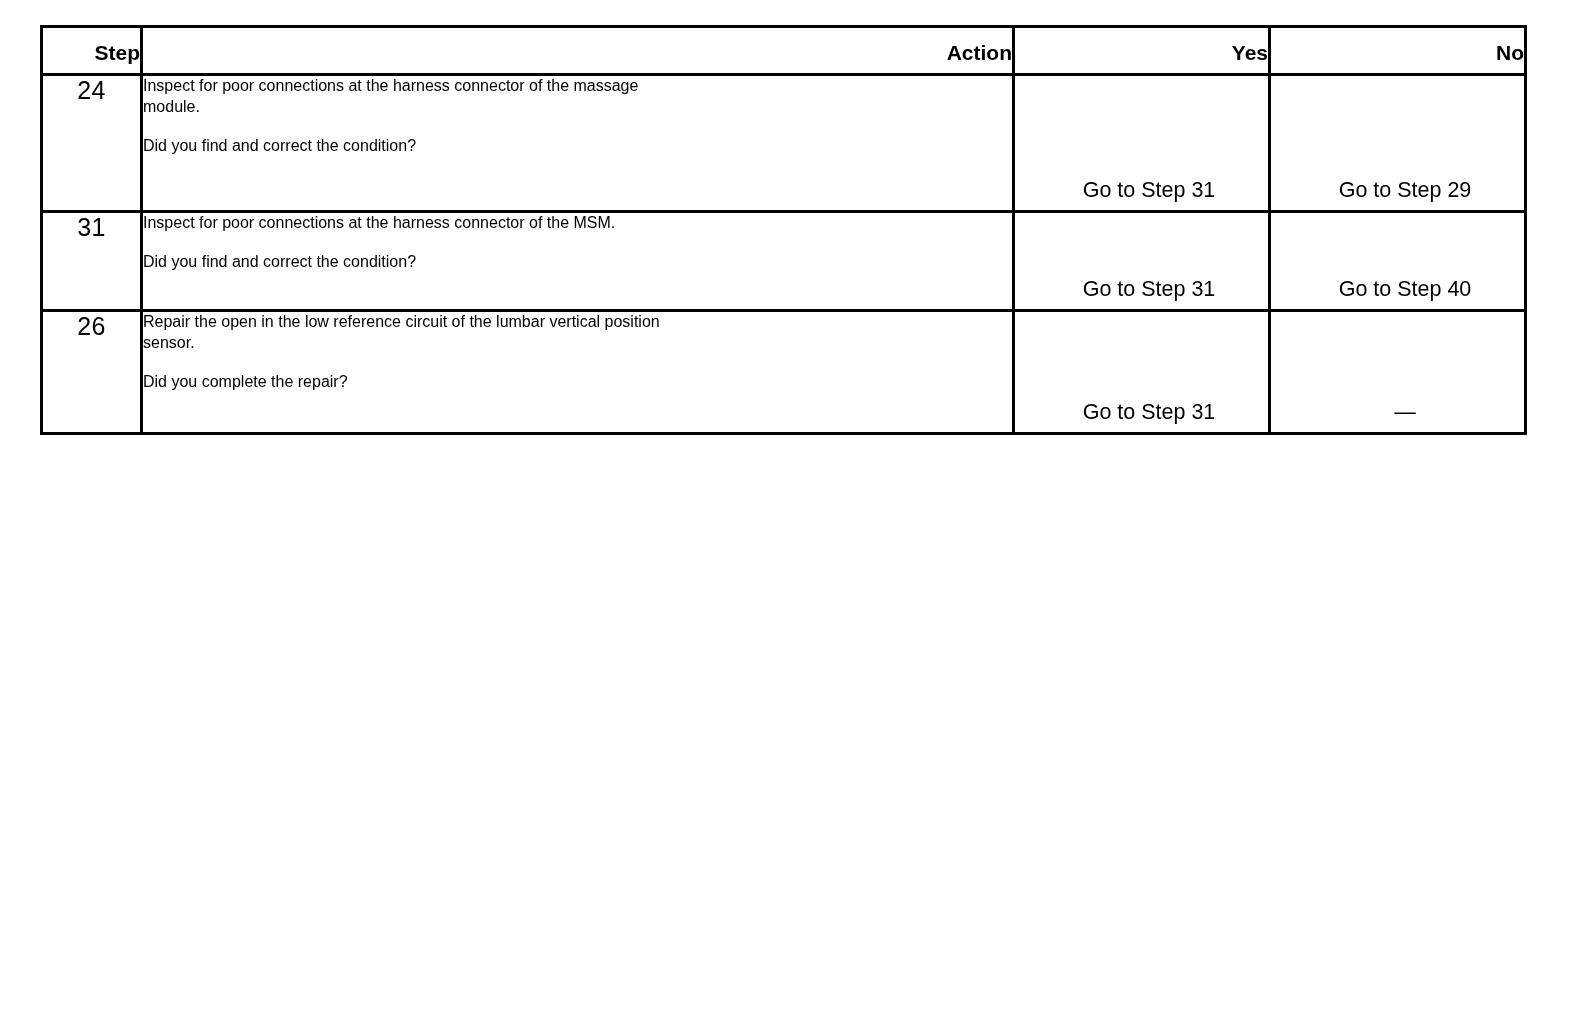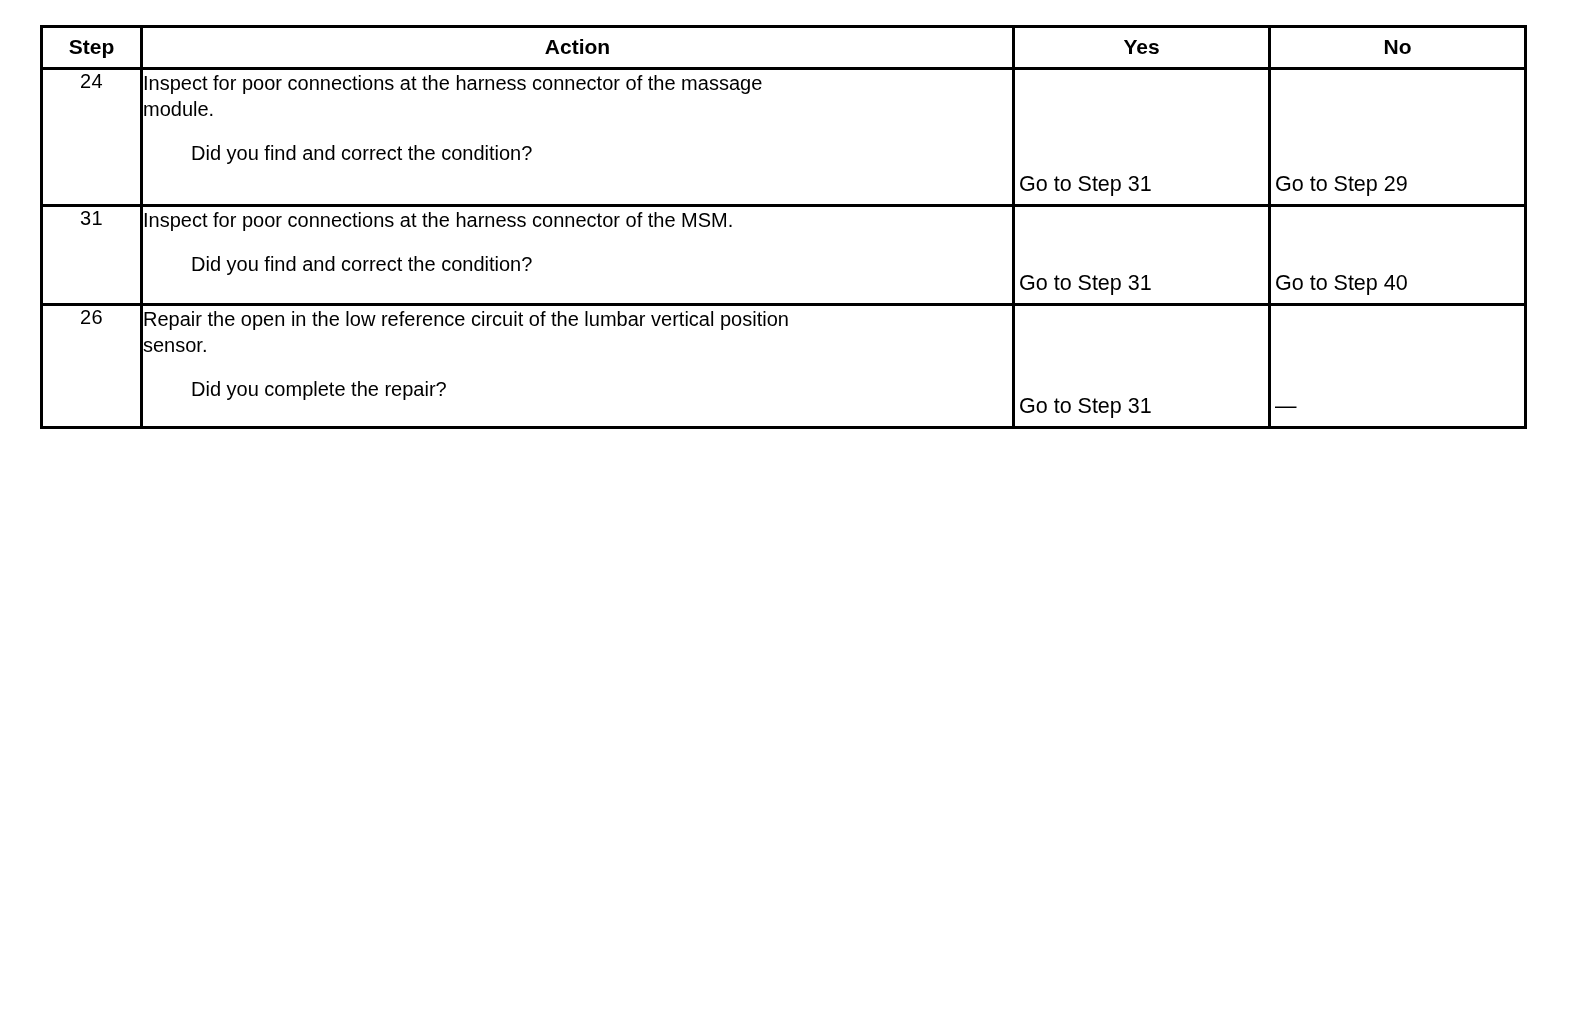--- a/index.html
+++ b/index.html
@@ -36,64 +36,63 @@
   table.diag col.c-act   { width: 872px; }
   table.diag col.c-yes   { width: 256px; }
   table.diag col.c-no    { width: 256px; }
 
   table.diag th, table.diag td {
     border: 3px solid #000000;
     vertical-align: top;
     padding: 0;
   }
   table.diag thead th {
-    text-align: center;
+    text-align: right;
     font-size: 21px;
     font-weight: bold;
     height: 34px;
     line-height: 34px;
-    padding: 2px 0 3px 0;
+    padding: 8px 0 3px 0;
   }
   td.step {
     text-align: center;
     vertical-align: middle;
-    font-size: 20px;
+    font-size: 25px;
     font-weight: normal;
     letter-spacing: 0.3px;
   }
   td.action {
     padding: 6px 8px 6px 8px;
-    font-size: 20px;
+    font-size: 16px;
     line-height: 1.31;
     position: relative;
     margin-top: 9px;
   }
   td.action .lines {
     display: block;
   }
   td.action .q {
     display: block;
-    padding-left: 48px;
   }
   td.yesno {
     text-align: center;
     font-size: 21.5px;
     position: relative;
     padding: 6px 4px 6px 4px;
   }
   td.action.with-gap .gap {
     display: block;
     height: 18px;
   }
   .ans {
     position: absolute;
-    left: 4px;
+    left: 15px;
     right: 0;
     bottom: 6px;
-    text-align: left;
+    text-align: center;
     font-size: 21.5px;
     line-height: 1.31;
   }
   .dash {
     font-size: 21.5px;
     letter-spacing: 0;
   }
   
   tr.r24 td { height: 134px; }
   tr.r25 td { height: 96px; }

